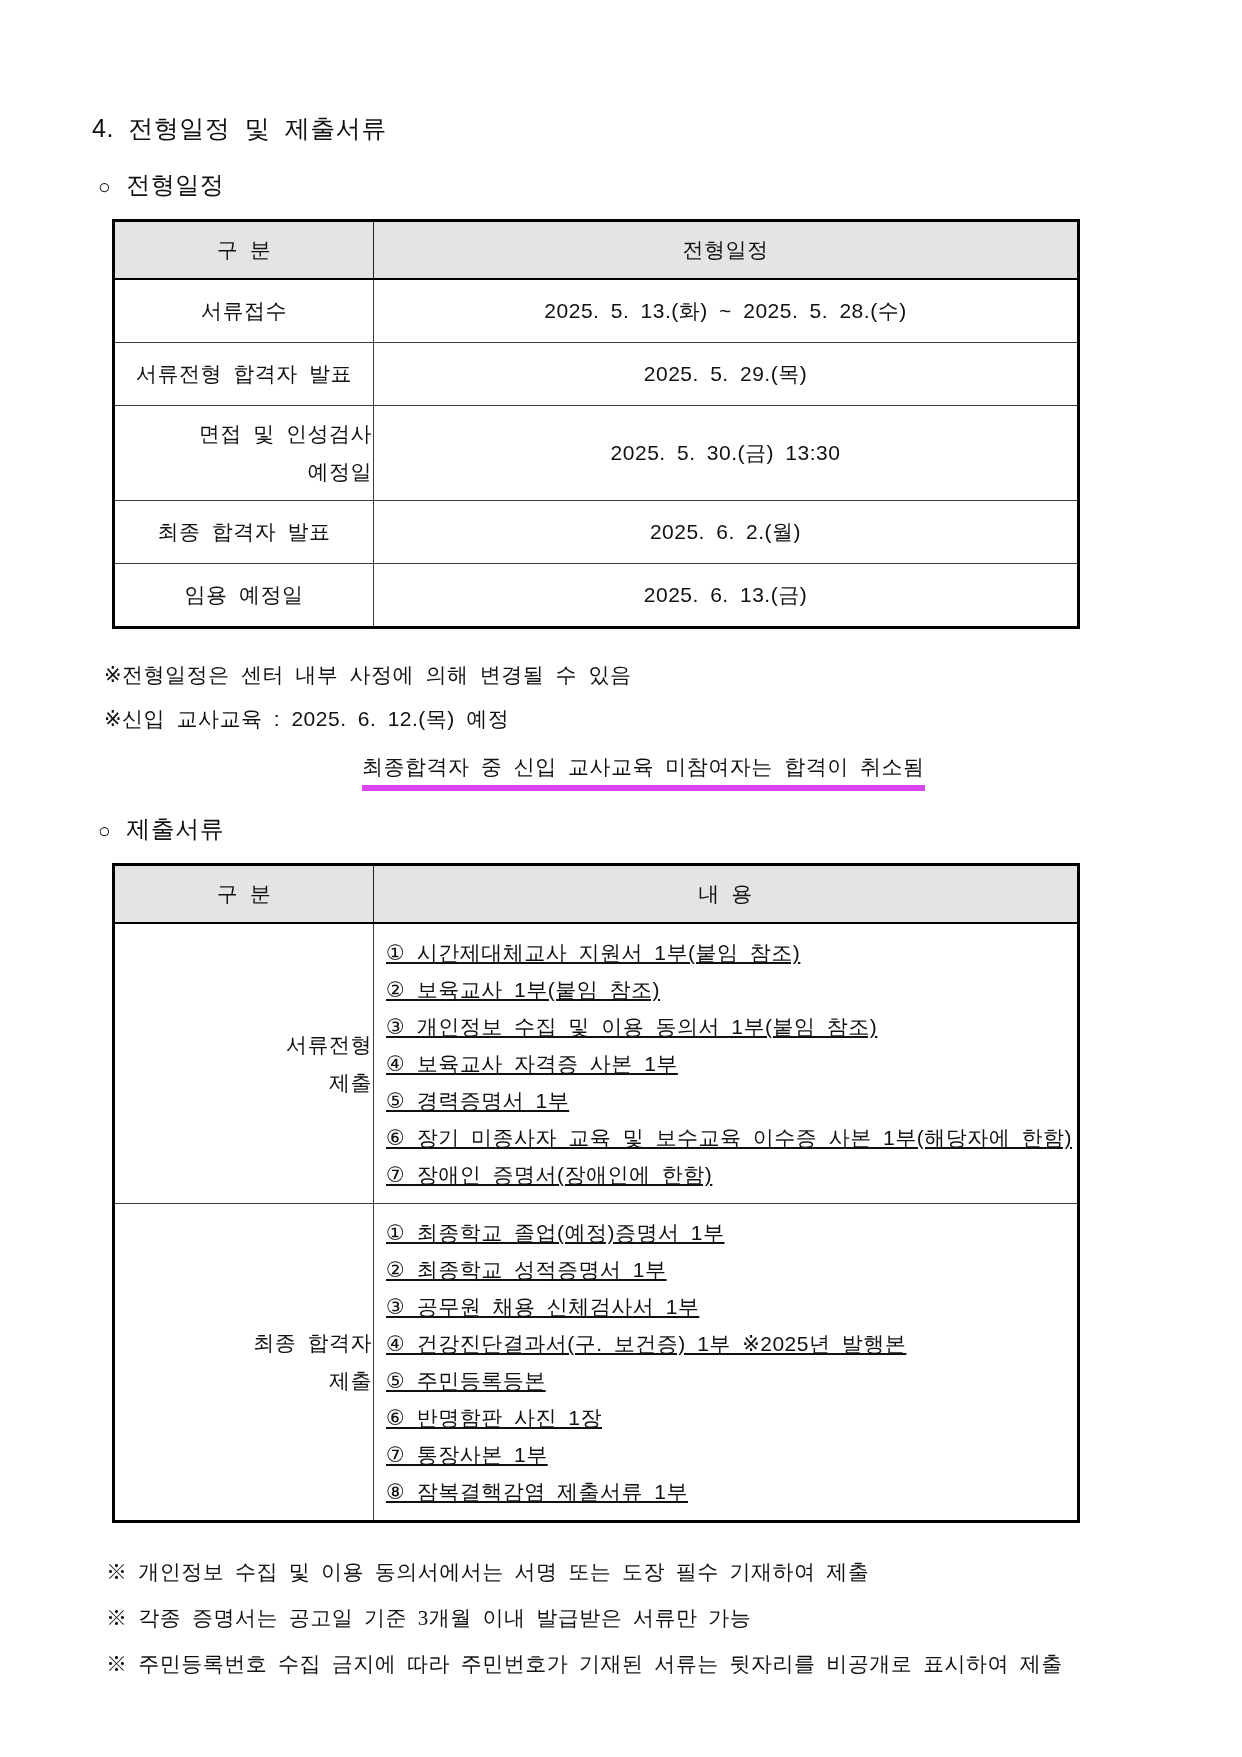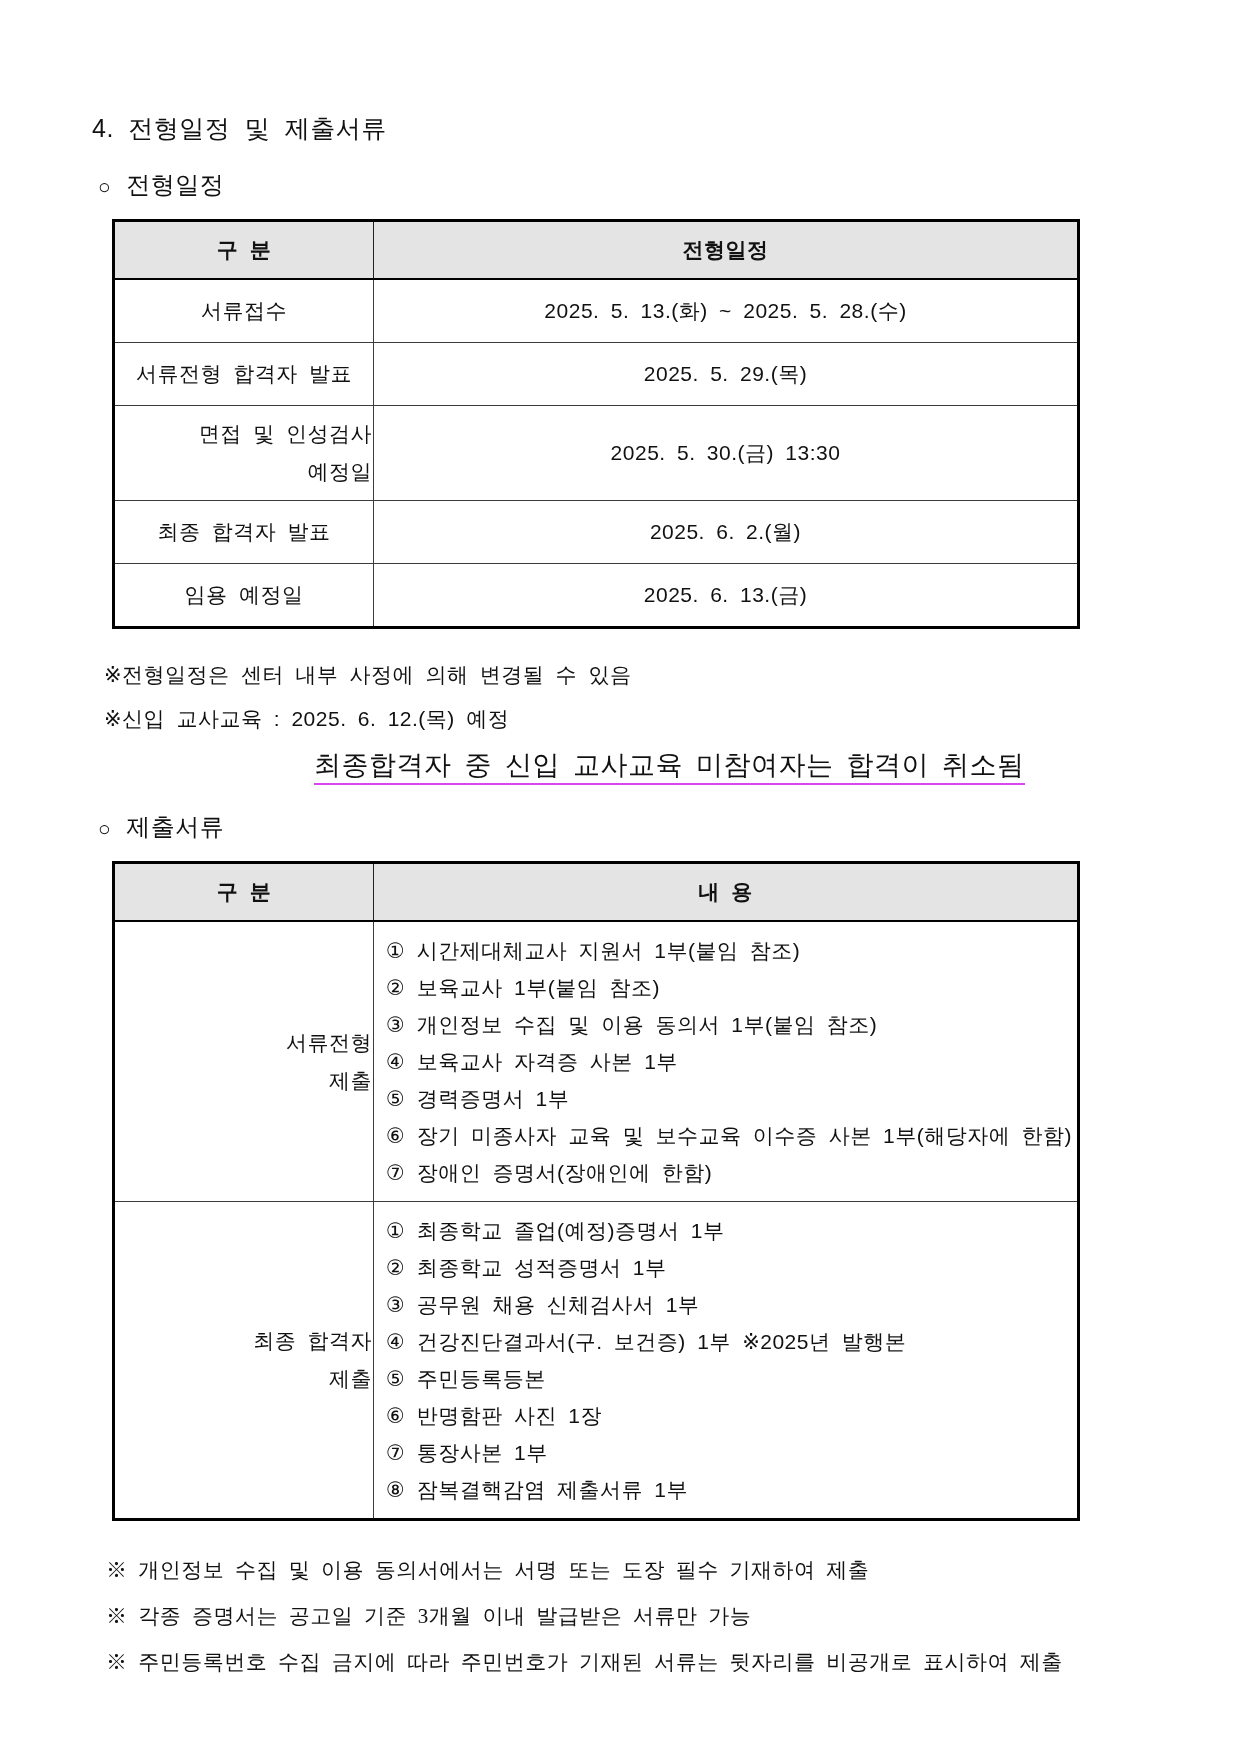--- a/index.html
+++ b/index.html
@@ -35,53 +35,55 @@
     table-layout: fixed;
     width: 965px;
     margin-left: 28px;
     border: 3px solid #000000;
     font-size: 21px;
   }
   .doc-table col.c-cat { width: 260px; }
   .doc-table col.c-val { width: 705px; }
   .doc-table th {
     background: #e4e4e4;
-    font-weight: 700;
+    font-weight: 400;
     height: 54px;
     border: 1px solid #222222;
     border-bottom: 2px solid #000000;
     text-align: center;
     vertical-align: middle;
   }
   .doc-table td {
     border: 1px solid #3c3c3c;
     text-align: center;
     vertical-align: middle;
     height: 60px;
   }
   .doc-table td.tall { height: 92px; }
   .cat-lines div { line-height: 38px; text-align: right; }
   .items-cell {
     text-align: left !important;
     padding: 10px 6px 10px 12px;
     height: auto !important;
+    text-decoration: underline;
   }
   .item { line-height: 37px; white-space: nowrap; }
   .note-block {
     margin: 24px 0 0 20px;
     font-size: 21px;
     line-height: 44px;
   }
   .cancel-wrap { margin: 4px 0 0 210px; }
   .underline-note {
     display: inline-block;
-    font-size: 27px;
-    border-bottom: 2px solid #d946ef;
+    font-size: 21px;
+    border-bottom: 6px solid #d946ef;
     padding-bottom: 3px;
     line-height: 30px;
+    margin-left: 48px;
   }
   .bottom-notes {
     margin: 26px 0 0 22px;
     font-size: 21px;
     width: 1075px;
   }
   .bottom-notes .note {
     padding-left: 36px;
     text-indent: -36px;
     line-height: 46px;

